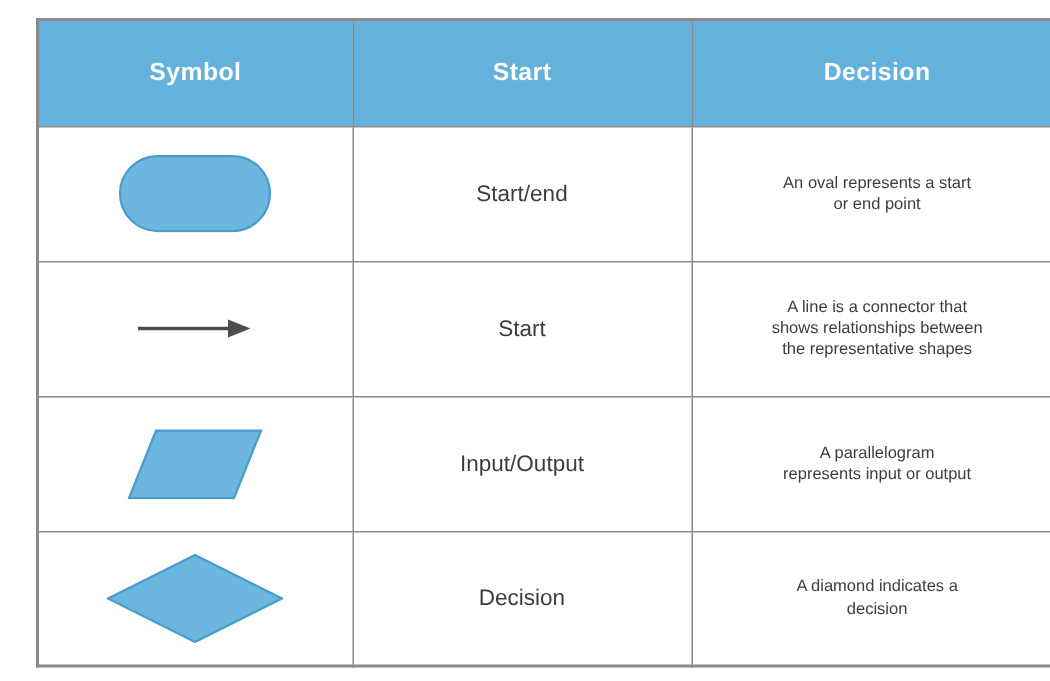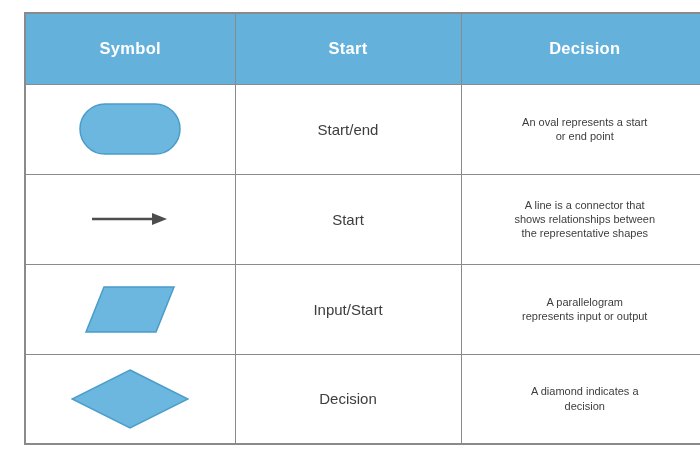--- a/index.html
+++ b/index.html
@@ -98,21 +98,21 @@
         <td class="function-cell">A line is a connector that
 shows relationships between
 the representative shapes</td>
       </tr>
       <tr>
         <td class="symbol-cell">
           <svg class="shape" width="90" height="47" viewBox="0 0 90 47">
             <polygon class="shape-fill" points="19,1 89,1 71,46 1,46"></polygon>
           </svg>
         </td>
-        <td class="name-cell">Input/Start</td>
+        <td class="name-cell">Input/Output</td>
         <td class="function-cell">A parallelogram
 represents input or output</td>
       </tr>
       <tr>
         <td class="symbol-cell">
           <svg class="shape" width="118" height="60" viewBox="0 0 118 60">
             <polygon class="shape-fill" points="59,1 117,30 59,59 1,30"></polygon>
           </svg>
         </td>
         <td class="name-cell">Decision</td>

